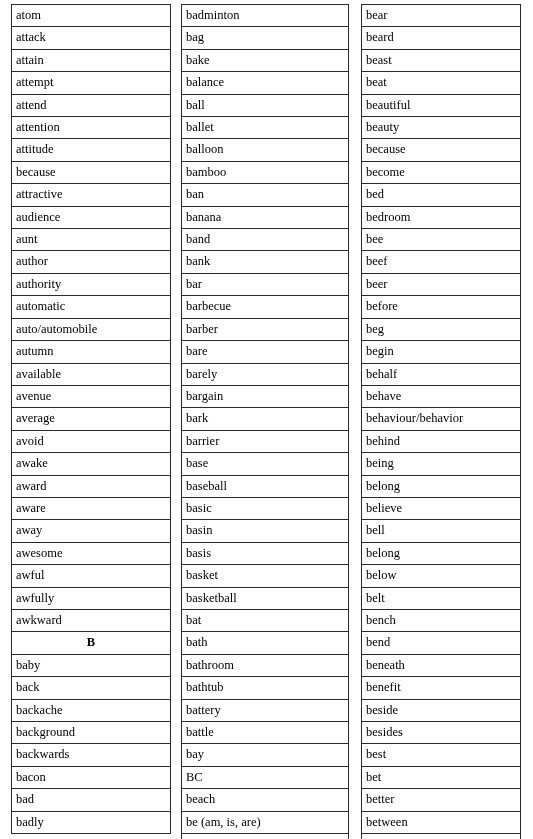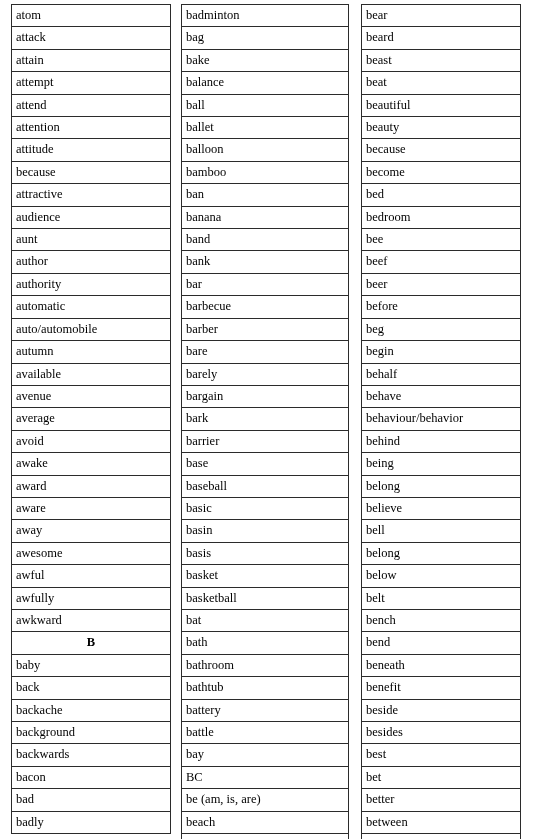--- a/index.html
+++ b/index.html
@@ -274,24 +274,24 @@
           <tr>
             <td>battle</td>
           </tr>
           <tr>
             <td>bay</td>
           </tr>
           <tr>
             <td>BC</td>
           </tr>
           <tr>
+            <td>beach</td>
+          </tr>
+          <tr>
             <td>be (am, is, are)</td>
-          </tr>
-          <tr>
-            <td>beach</td>
           </tr>
           <tr>
             <td>bean</td>
           </tr>
         </tbody>
       </table>
   </div>
   <div class="column col-3">
     <table class="word-table">
         <tbody>

